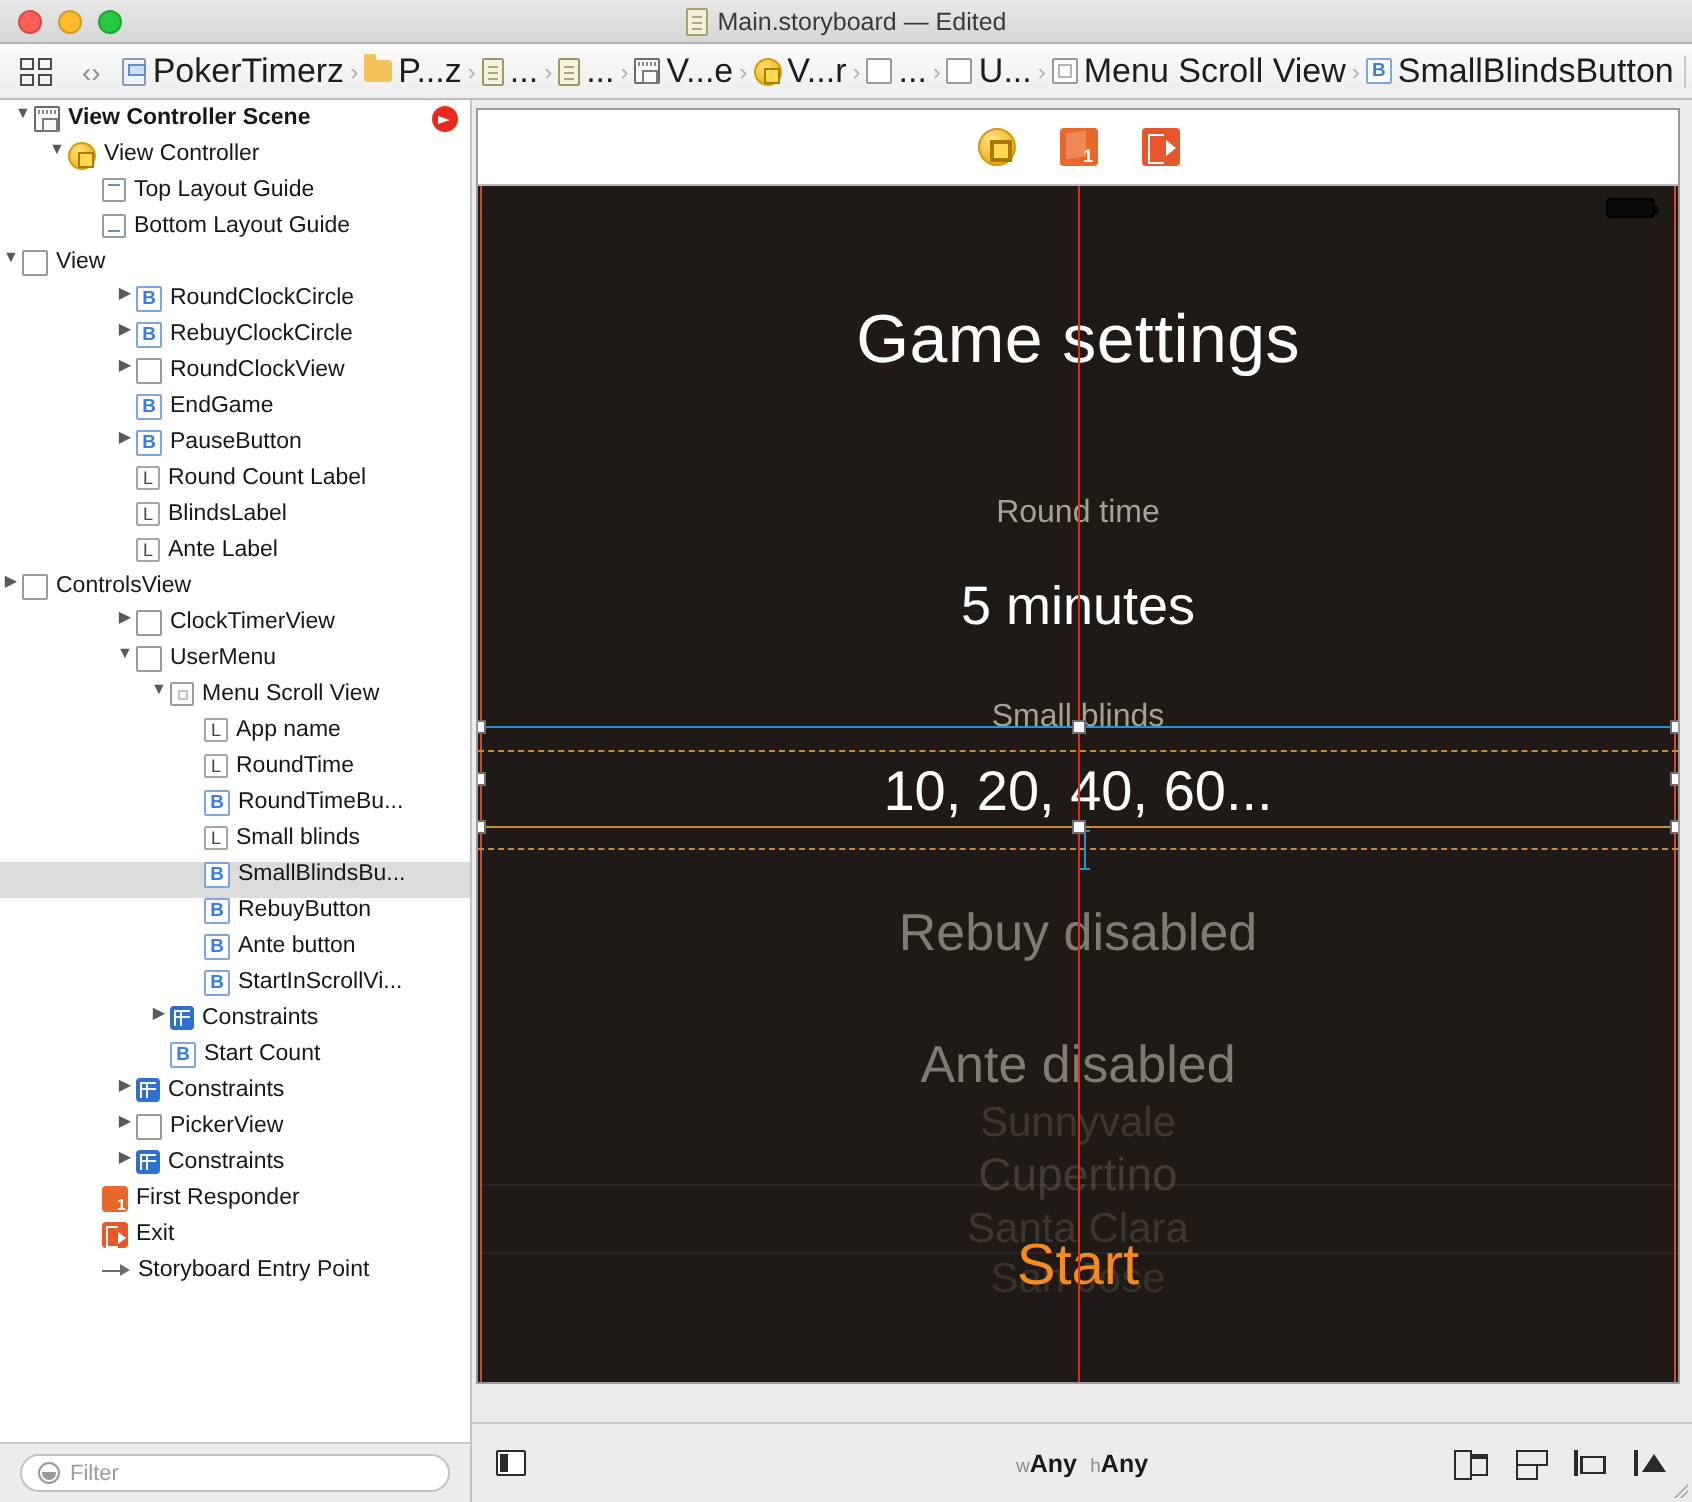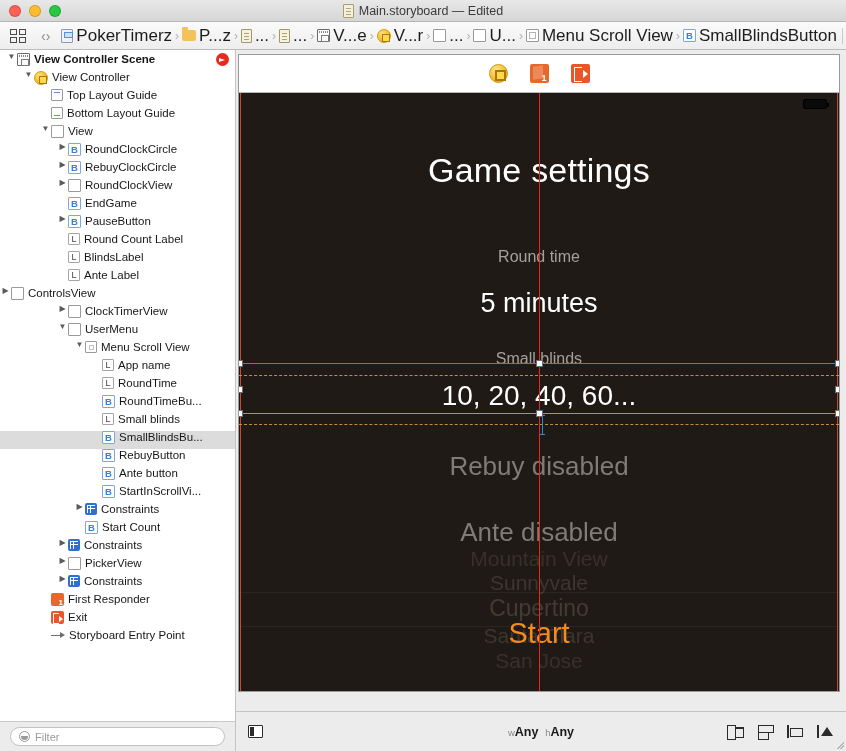--- a/index.html
+++ b/index.html
@@ -585,21 +585,21 @@
             </span>
             <span class="row-label">Top Layout Guide</span>
           </div>
           <div class="row" style="padding-left: 40px;">
             <span class="tw"></span>
             <span class="row-ic">
               <span class="ic-guide bottom"></span>
             </span>
             <span class="row-label">Bottom Layout Guide</span>
           </div>
-          <div class="row" style="padding-left: 40px;">
+          <div class="row" style="">
             <span class="tw open"></span>
             <span class="row-ic">
               <span class="ic ic-view-sq"></span>
             </span>
             <span class="row-label">View</span>
           </div>
           <div class="row" style="padding-left: 57px;">
             <span class="tw closed"></span>
             <span class="row-ic">
               <span class="ic ic-btn-b">B</span>
@@ -825,21 +825,20 @@
 
             <div class="scr-lbl" style="top:257px">Small blinds</div>
             <div class="scr-val" style="top:287px; font-size:28px;">10, 20, 40, 60...</div>
 
             <div class="scr-dim" style="top:358px">Rebuy disabled</div>
             <div class="scr-dim" style="top:424px">Ante disabled</div>
 
             <div class="picker">
               <div class="pk-line" style="top:44px"></div>
               <div class="pk-line" style="top:78px"></div>
-              <div class="pk-row r0" style="padding-top:0px">Mountain View</div>
               <div class="pk-row r1" style="padding-top:3px">Sunnyvale</div>
               <div class="pk-row r2" style="padding-top:4px; font-size:23px;">Cupertino</div>
               <div class="pk-row r3" style="padding-top:5px">Santa Clara</div>
               <div class="pk-row r4" style="padding-top:4px">San Jose</div>
             </div>
 
             <div class="scr-start" style="top:524px">Start</div>
 
             <div class="vguide" style="left:300px"></div>
 

